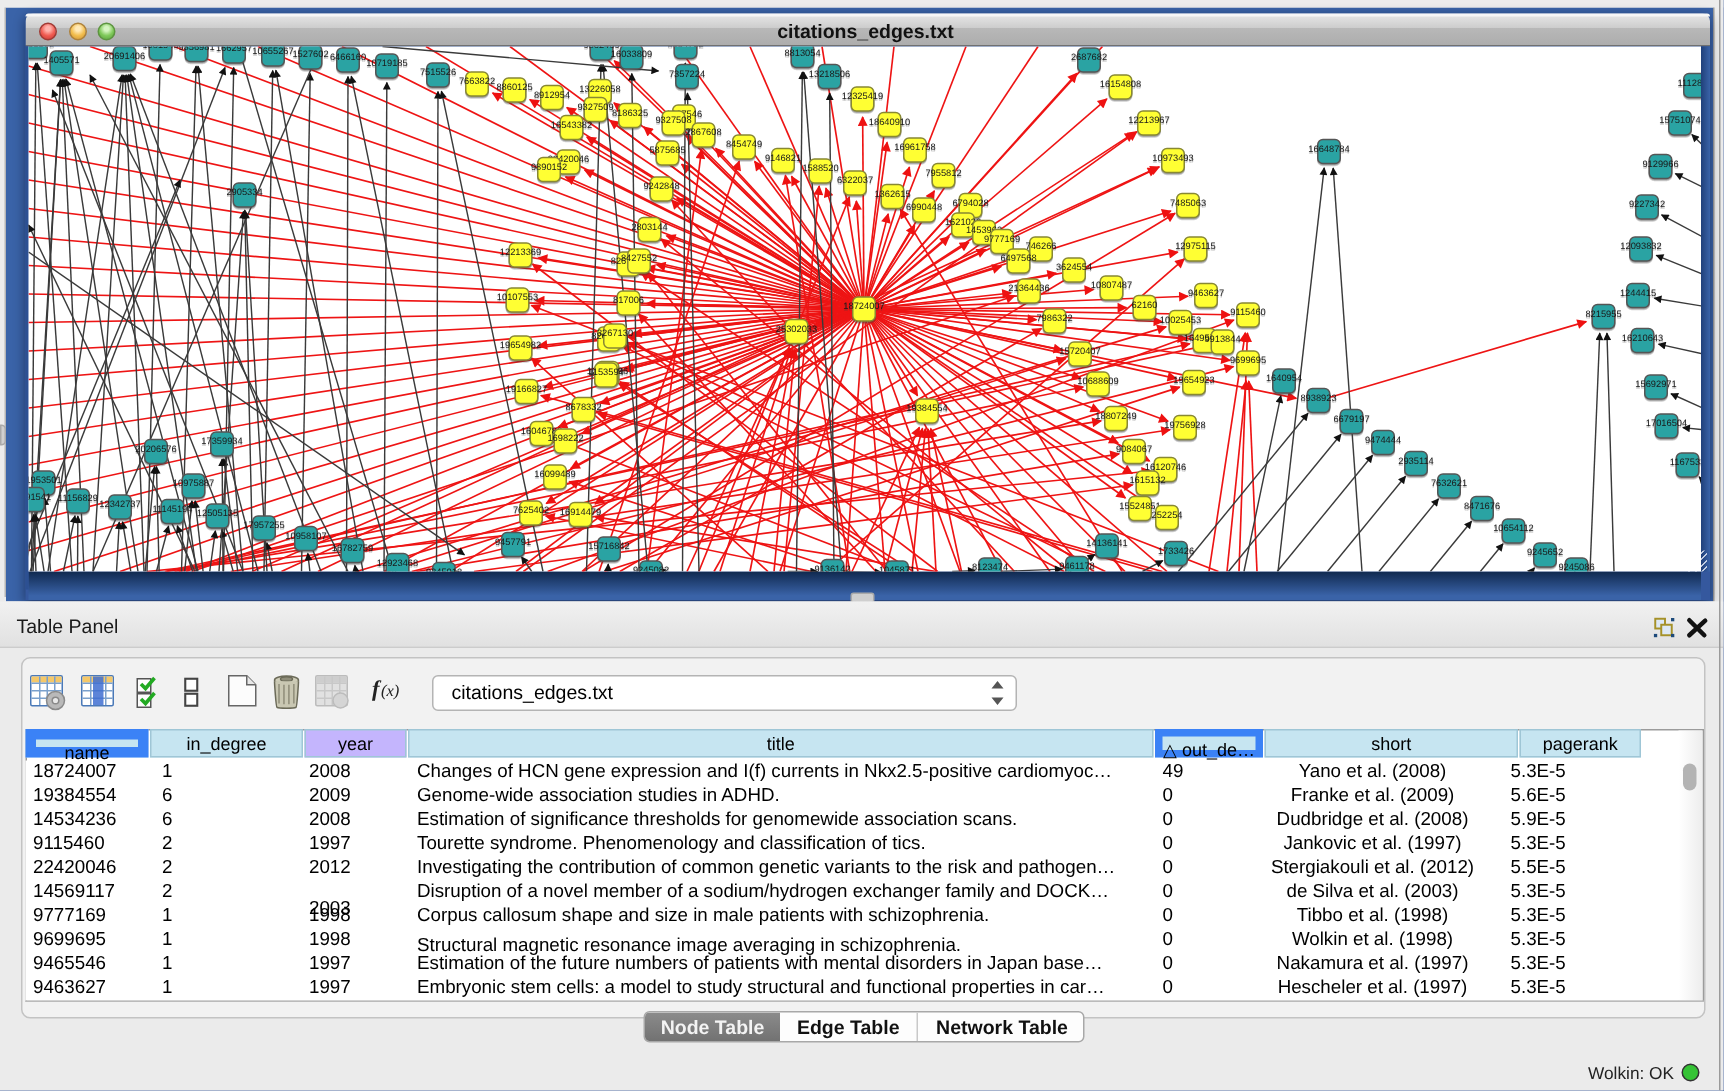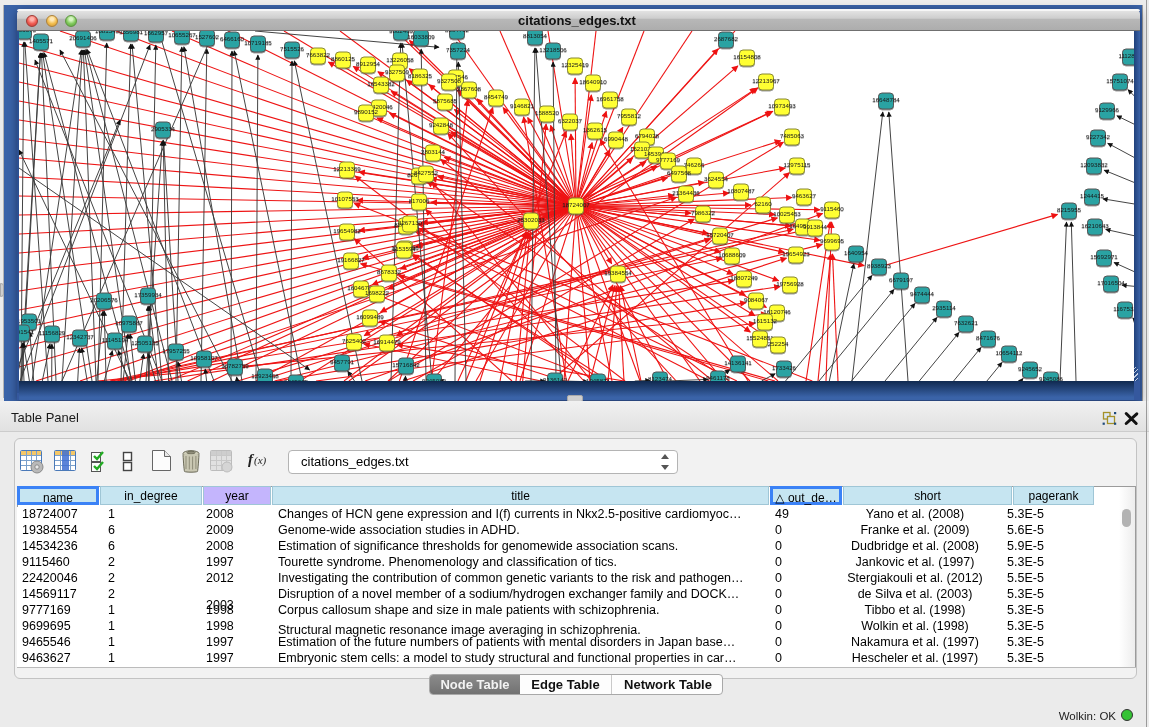--- a/index.html
+++ b/index.html
@@ -682,25 +682,25 @@
  <text x="230" y="16" font-family="Liberation Serif, serif" font-style="italic" font-weight="bold" font-size="15" fill="#222">f</text>
  <text x="236" y="16" font-family="Liberation Serif, serif" font-style="italic" font-size="11" fill="#222">(x)</text>
 </svg>
 
 <div class="abs" style="left:288px;top:450px;width:390px;height:24px;background:#fff;border:1px solid #b4b4b4;border-radius:4px;font-size:13px;color:#000;line-height:22px;padding-left:12px">citations_edges.txt</div>
 <svg class="abs" style="left:658px;top:453px" width="14" height="18" viewBox="0 0 14 18">
     <path d="M7 1l4 5H3zM7 17l4-5H3z" fill="#555"></path>
   </svg>
 
 <div class="abs" style="left:17px;top:486px;width:1119px;height:182px;background:#fff;border:1px solid #9b9b9b"></div>
-<div style="position:absolute;left:17px;top:486px;width:82px;height:19px;background:#c6e5f1;border:3px solid #3b82f6;font-size:12px;text-align:center;line-height:19px;color:#000;">name</div>
+<div style="position:absolute;left:17px;top:486px;width:82px;height:19px;background:#c6e5f1;border:7px solid #3b82f6;font-size:12px;text-align:center;line-height:19px;color:#000;">name</div>
 <div style="position:absolute;left:100px;top:486px;width:102px;height:19px;background:#c6e5f1;border:1px solid #9fc6d6;font-size:12px;text-align:center;line-height:19px;color:#000;">in_degree</div>
 <div style="position:absolute;left:203px;top:486px;width:68px;height:19px;background:#c4b5fd;border:1px solid #9fc6d6;font-size:12px;text-align:center;line-height:19px;color:#000;">year</div>
 <div style="position:absolute;left:272px;top:486px;width:497px;height:19px;background:#c6e5f1;border:1px solid #9fc6d6;font-size:12px;text-align:center;line-height:19px;color:#000;">title</div>
-<div style="position:absolute;left:770px;top:486px;width:72px;height:19px;background:#c6e5f1;border:3px solid #3b82f6;font-size:12px;text-align:center;line-height:19px;color:#000;">△ out_de…</div>
+<div style="position:absolute;left:770px;top:486px;width:72px;height:19px;background:#c6e5f1;border:5px solid #3b82f6;font-size:12px;text-align:center;line-height:19px;color:#000;">△ out_de…</div>
 <div style="position:absolute;left:843px;top:486px;width:169px;height:19px;background:#c6e5f1;border:1px solid #9fc6d6;font-size:12px;text-align:center;line-height:19px;color:#000;">short</div>
 <div style="position:absolute;left:1013px;top:486px;width:81px;height:19px;background:#c6e5f1;border:1px solid #9fc6d6;font-size:12px;text-align:center;line-height:19px;color:#000;">pagerank</div>
 <div class="abs" style="left:17px;top:507px;width:1102px;height:160px;background:#fff;overflow:hidden">
 </div>
 <div style="position:absolute;left:0;top:507px;width:1095px;height:16px;font-size:12.5px;color:#000;">
     <div style="position:absolute;left:22px;top:0;">18724007</div>
     <div style="position:absolute;left:108px;top:0;">1</div>
     <div style="position:absolute;left:206px;top:0;">2008</div>
     <div style="position:absolute;left:278px;top:0;">Changes of HCN gene expression and I(f) currents in Nkx2.5-positive cardiomyoc…</div>
     <div style="position:absolute;left:775px;top:0;">49</div>

